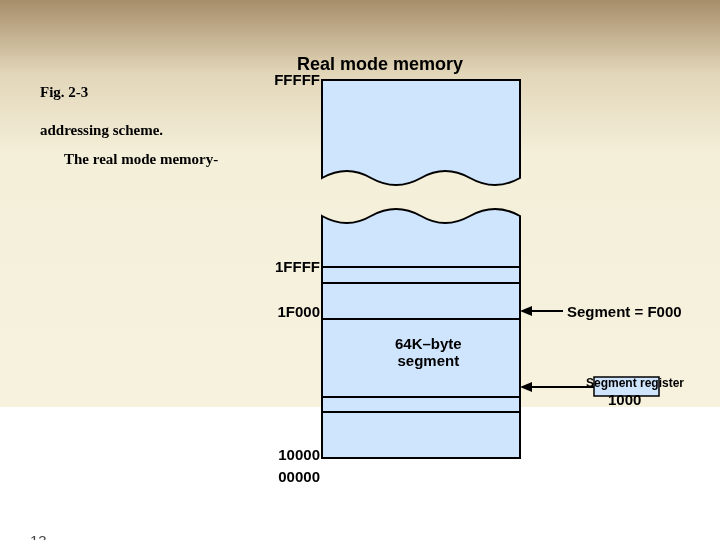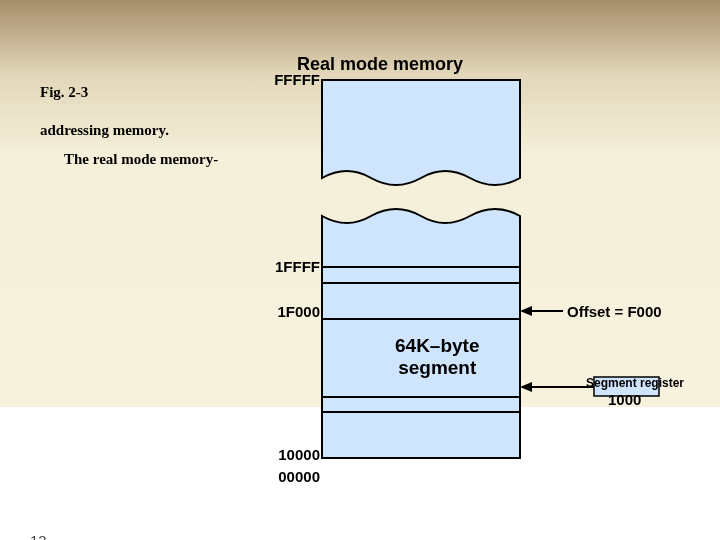--- a/index.html
+++ b/index.html
@@ -9,21 +9,21 @@
   .title{position:absolute;left:297px;top:54px;font-family:Arial,Helvetica,sans-serif;
     font-weight:700;font-size:18px;}
   .cap1{position:absolute;left:40px;top:84px;font-weight:700;font-size:15px;}
   .cap2{position:absolute;left:64px;top:103px;font-weight:700;font-size:15px;margin-top:48px;}
   .cap3{position:absolute;left:40px;top:122px;font-weight:700;font-size:15px;}
   .addr{position:absolute;text-align:right;width:58px;font-family:Arial,Helvetica,sans-serif;
     font-weight:700;font-size:15px;}
   .olab{position:absolute;left:567px;top:303px;font-family:Arial,Helvetica,sans-serif;
     font-weight:700;font-size:15px;white-space:nowrap;}
   .seg64{position:absolute;left:395px;top:335px;font-family:Arial,Helvetica,sans-serif;
-    font-weight:700;font-size:19px;text-align:center;line-height:1.15;}
+    font-weight:700;font-size:15px;text-align:center;line-height:1.15;}
   .srlab{position:absolute;left:586px;top:360px;font-family:Arial,Helvetica,sans-serif;
     font-weight:700;font-size:12px;margin-top:16px;}
   .srval{position:absolute;left:608px;top:379px;font-family:Arial,Helvetica,sans-serif;
     font-weight:700;font-size:15px;margin-top:12px;}
   .slidenum{position:absolute;left:30px;top:496px;font-family:Arial,Helvetica,sans-serif;
     font-size:15px;color:#444;margin-top:36px;}
   svg{position:absolute;left:0;top:0;}
 </style>
 </head>
 <body>
@@ -62,29 +62,29 @@
   <polygon points="520,311 532,306 532,316" fill="#000"></polygon>
 
   <line x1="594" y1="387" x2="528" y2="387" stroke="#000" stroke-width="2"></line>
   <polygon points="520,387 532,382 532,392" fill="#000"></polygon>
 </svg>
 
 <div class="title">Real mode memory</div>
 
 <div class="cap1">Fig. 2-3</div>
 <div class="cap2">The real mode memory-</div>
-<div class="cap3">addressing memory.</div>
+<div class="cap3">addressing scheme.</div>
 
 <div class="addr" style="left:262px;top:71px;">FFFFF</div>
 <div class="addr" style="left:262px;top:258px;">1FFFF</div>
 <div class="addr" style="left:262px;top:303px;">1F000</div>
 <div class="addr" style="left:262px;top:400px;margin-top:46px;">10000</div>
 <div class="addr" style="left:262px;top:468px;">00000</div>
 
-<div class="olab">Offset = F000</div>
+<div class="olab">Segment = F000</div>
 
 <div class="seg64">
   <span>64K–byte</span><br>
   <span>segment</span>
 </div>
 
 <div class="srlab">Segment register</div>
 <div class="srval">1000</div>
 
 <div class="slidenum">13</div>

